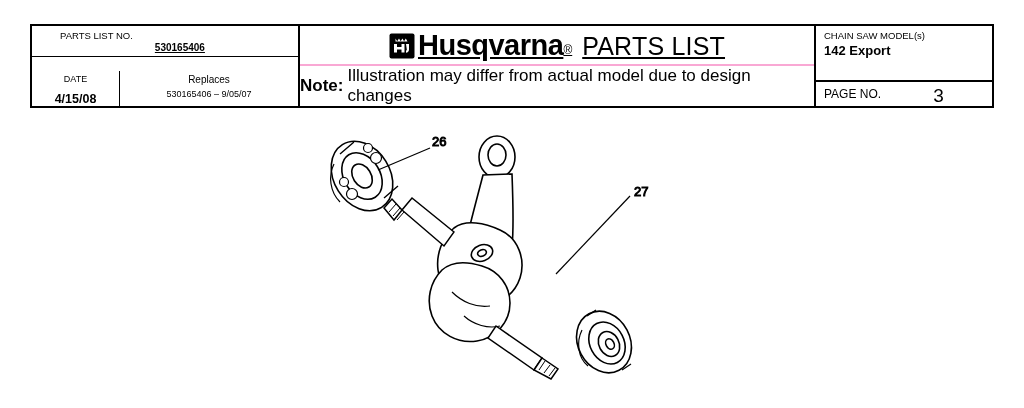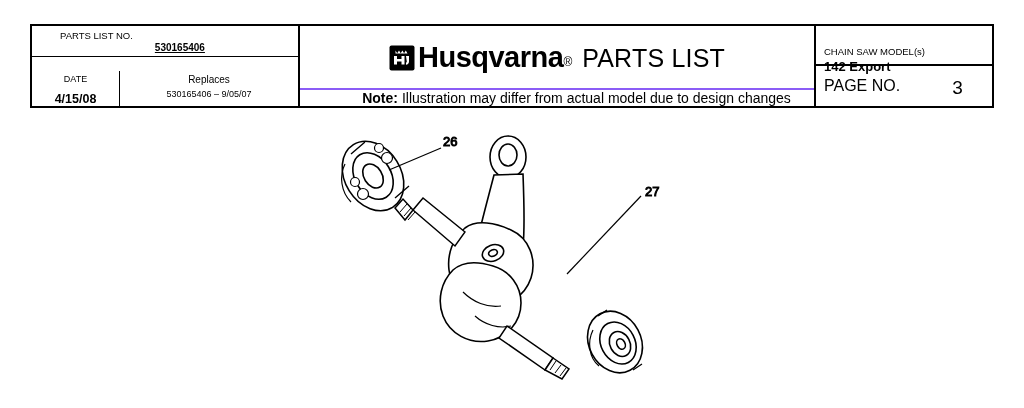--- a/index.html
+++ b/index.html
@@ -96,24 +96,25 @@
   .hdr-mid {
     flex: 1;
     box-sizing: border-box;
     border-right: 2px solid #000;
     display: flex;
     flex-direction: column;
   }
   .hdr-brandrow {
     height: 72px;
     box-sizing: border-box;
-    border-bottom: 2px solid #8b5cf6;
+    border-bottom: 2px solid #f9a8d4;
     display: flex;
     align-items: center;
     justify-content: center;
+    text-decoration: underline;
   }
   .brand-wrap {
     display: flex;
     align-items: baseline;
     justify-content: center;
   }
   .crown-logo {
     width: 26px;
     height: 26px;
     margin-right: 3px;
@@ -132,70 +133,70 @@
     top: -1px;
     margin-right: 10px;
   }
   .brand-title {
     font-size: 25px;
     letter-spacing: 0.2px;
   }
   .hdr-noterow {
     flex: 1;
     display: flex;
+    align-items: center;
     justify-content: center;
-    font-size: 14px;
-    margin-left: 39px;
+    font-size: 17px;
   }
   .note-label {
     font-weight: bold;
     margin-right: 4px;
   }
 
   
   .hdr-right {
     width: 176px;
     box-sizing: border-box;
     display: flex;
     flex-direction: column;
   }
   .hdr-model {
-    height: 40px;
+    height: 56px;
     box-sizing: border-box;
     border-bottom: 2px solid #000;
-    padding: 20px 0 0 8px;
+    padding: 4px 0 0 8px;
   }
   .hdr-model .lbl {
     font-size: 9.5px;
   }
   .hdr-model .val {
     font-size: 13px;
     font-weight: bold;
     margin-top: 2px;
   }
   .hdr-page {
     flex: 1;
     display: flex;
     align-items: center;
     padding-left: 8px;
   }
   .hdr-page .lbl {
-    font-size: 16px;
+    font-size: 12px;
   }
   .hdr-page .val {
     font-size: 19px;
     margin-left: 52px;
     position: relative;
     top: 2px;
   }
 
   
   .illustration {
     position: absolute;
-    left: 315px;
+    left: 304px;
     top: 120px;
     width: 420px;
     height: 275px;
   }
   .illustration svg {
     display: block;
   }
   .callout-text {
     font-family: "Liberation Sans", sans-serif;
     font-size: 13px;

